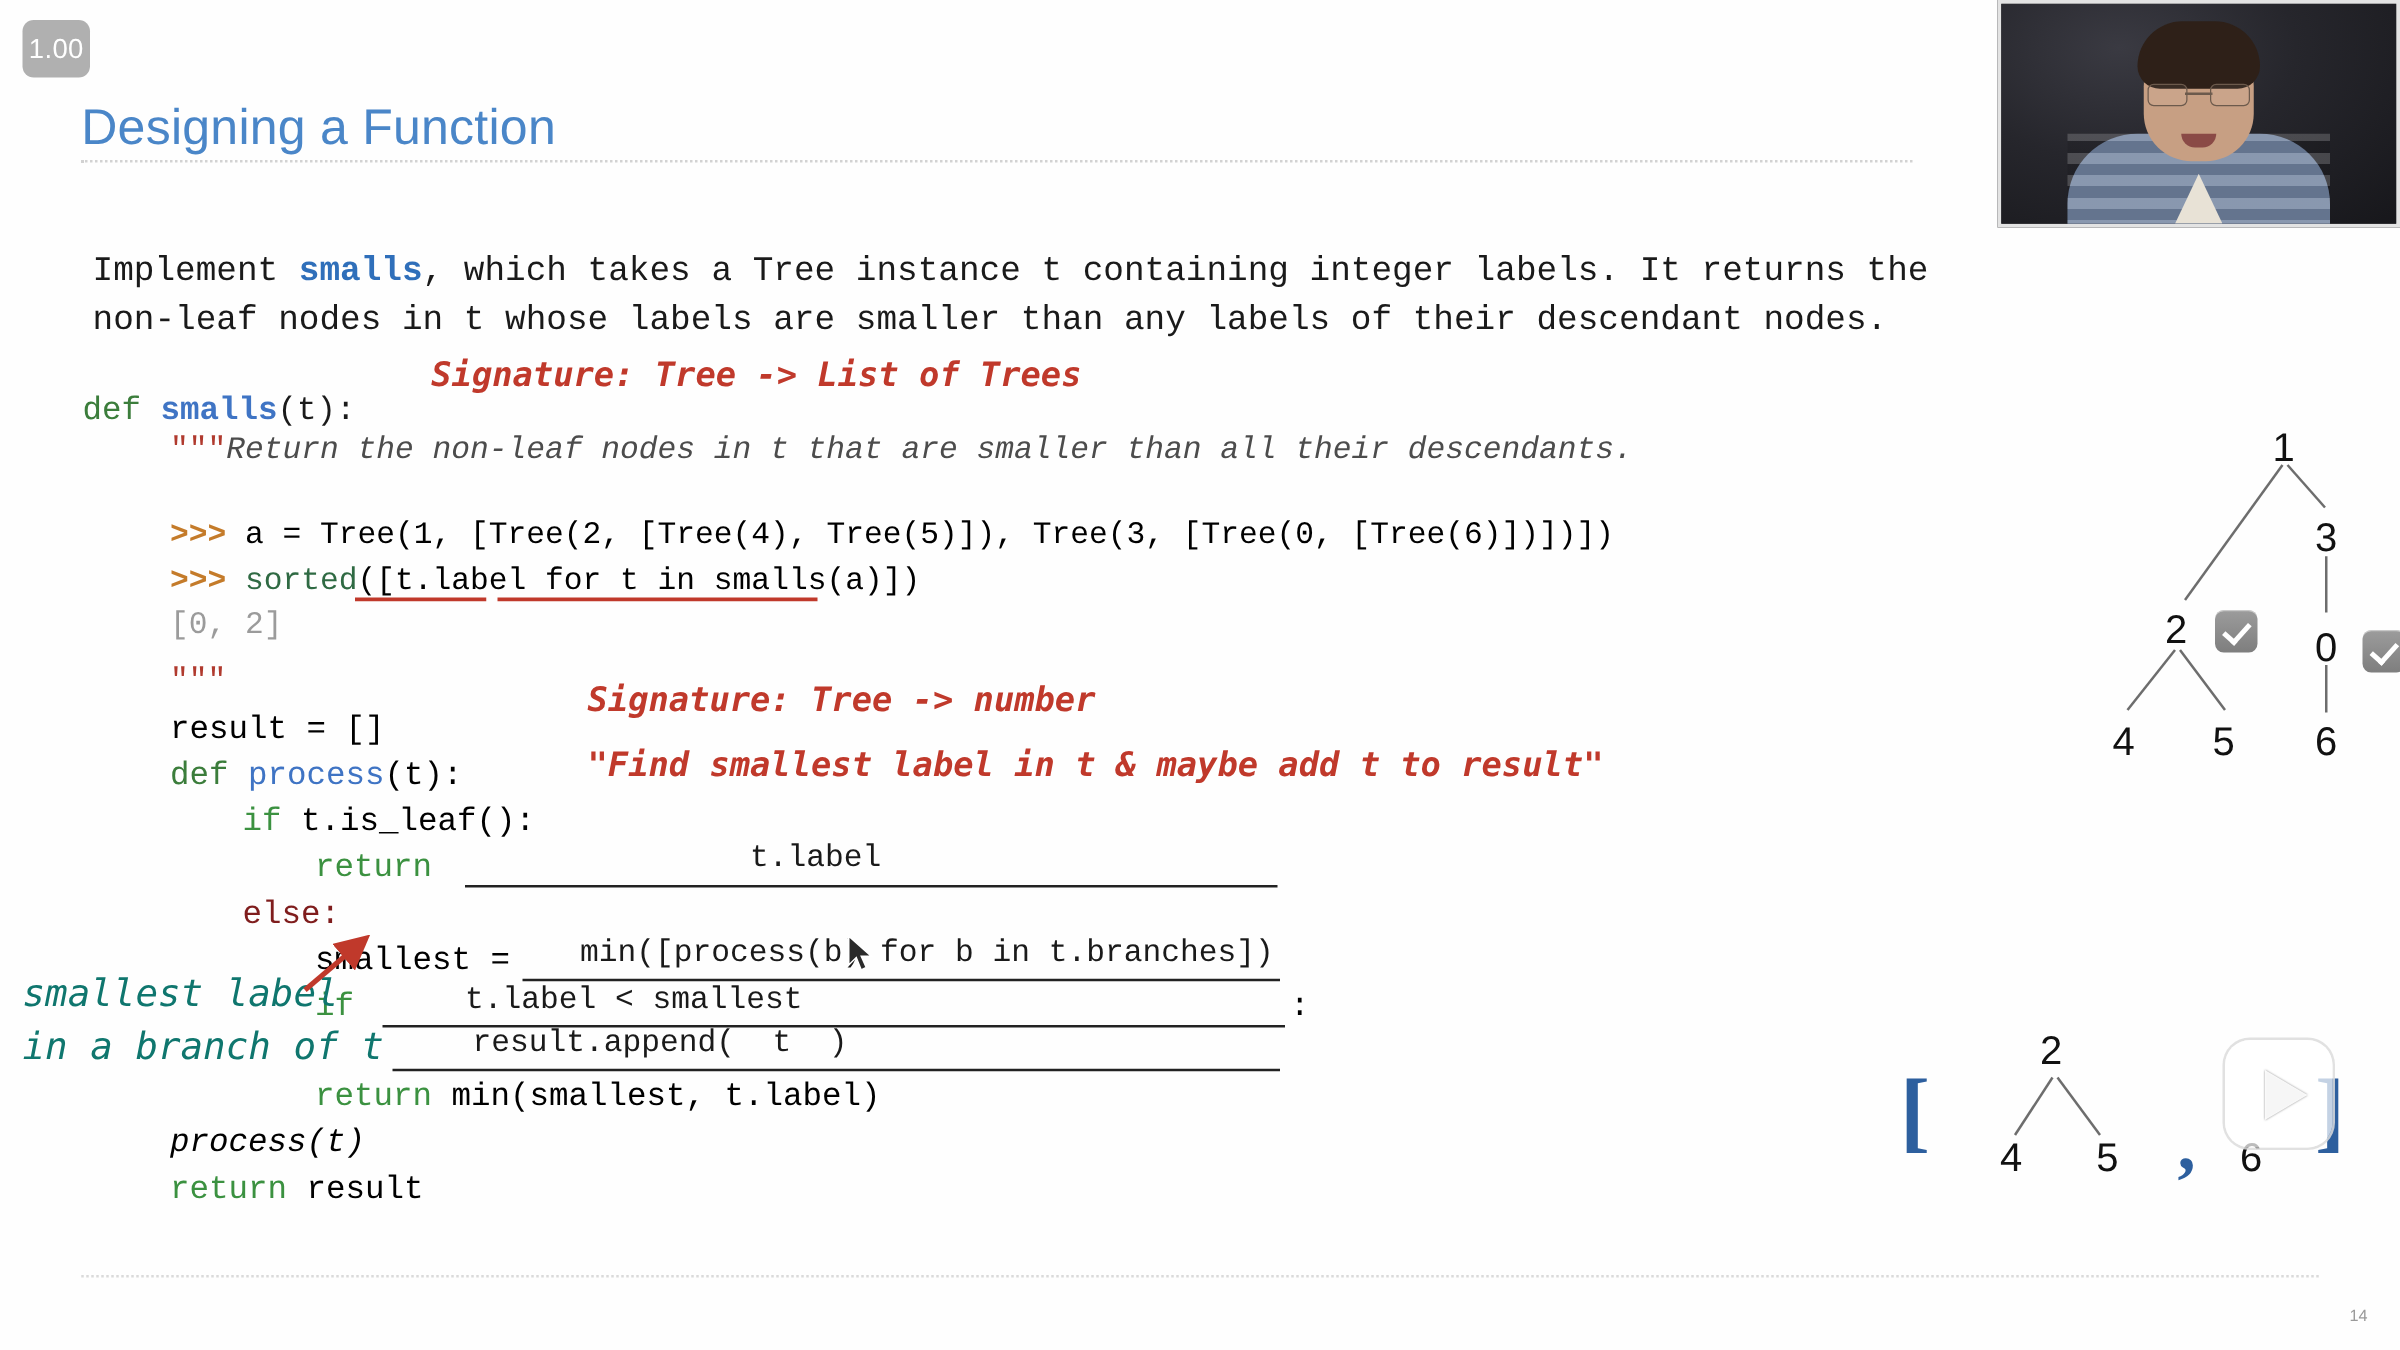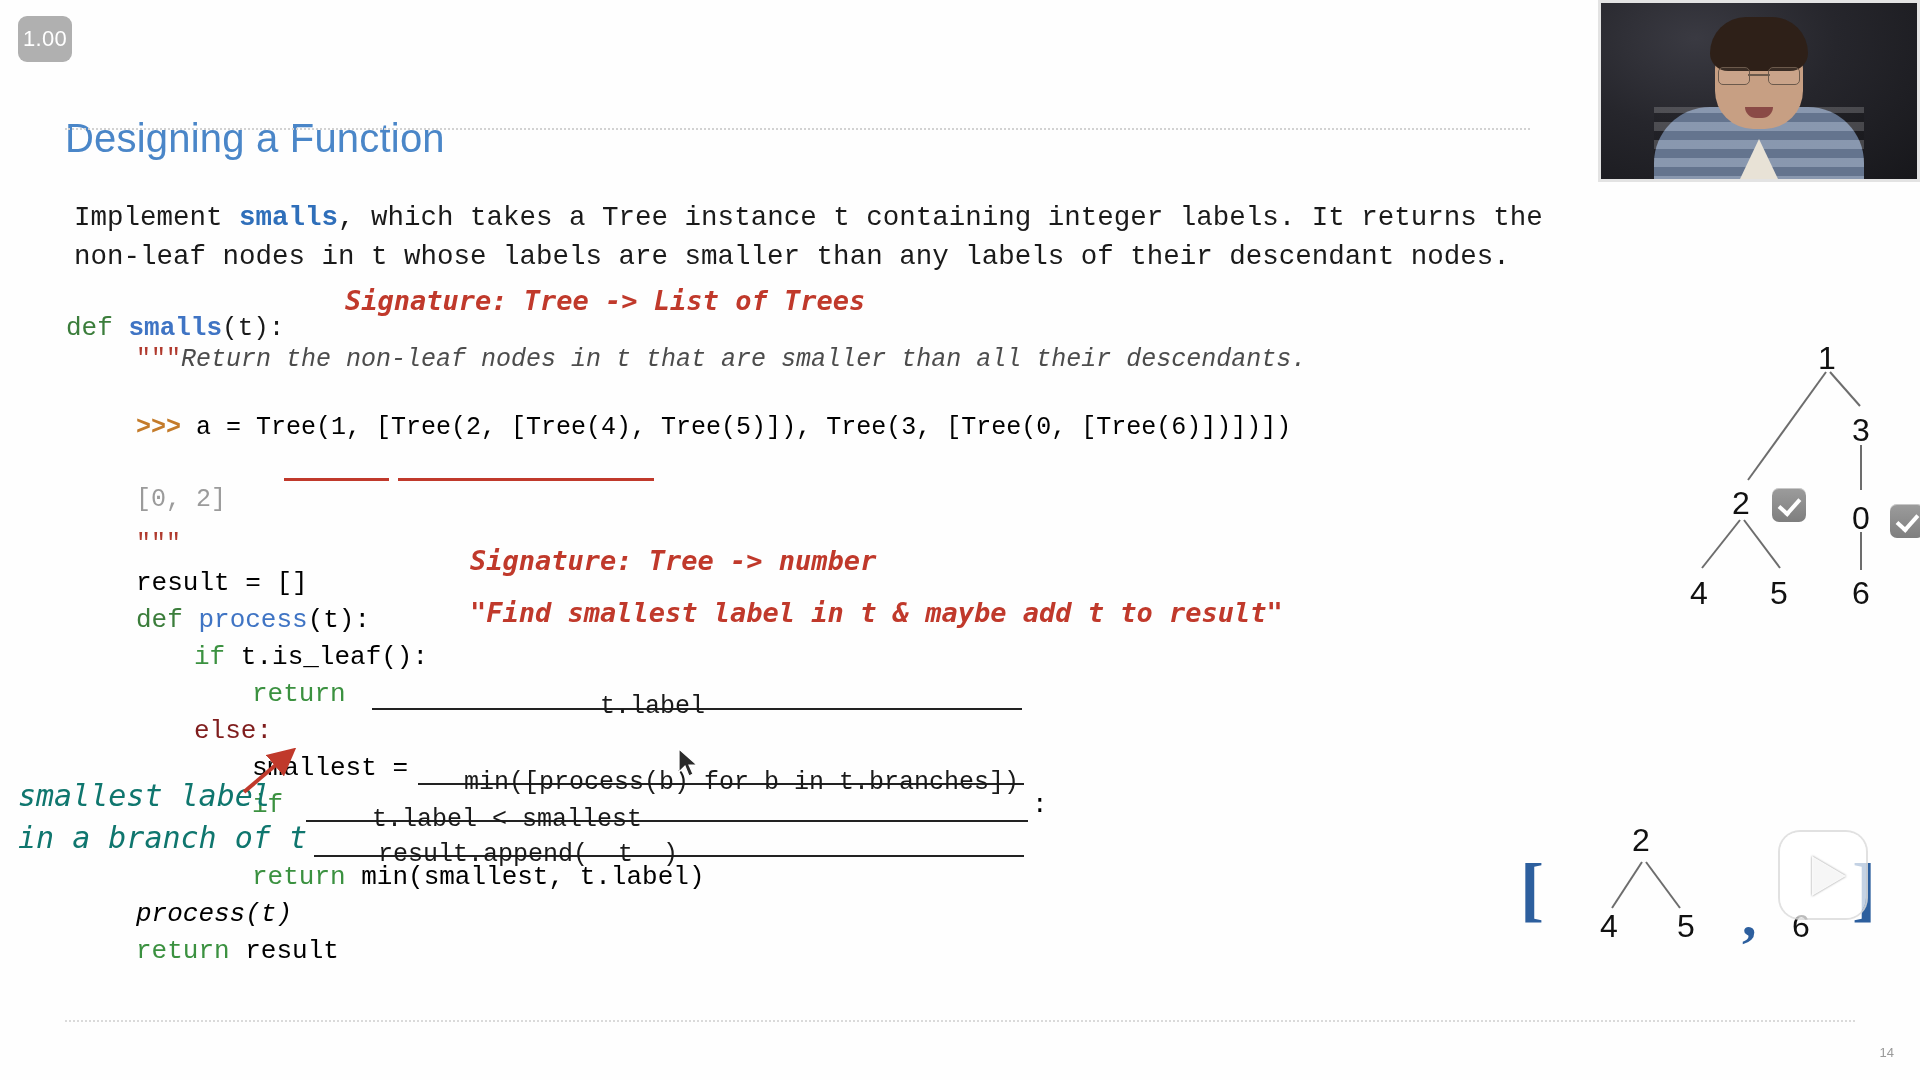--- a/index.html
+++ b/index.html
@@ -106,21 +106,20 @@
     clip-path: polygon(50% 0, 100% 100%, 0 100%);
     z-index: 3;
   }
 
   
   #title {
     position: absolute; left: 65px; top: 80px;
     font-size: 40px; color: #4a86c8;
     font-family: "Liberation Sans", sans-serif;
     letter-spacing: .2px;
-    margin-top: 36px;
   }
   #title-rule {
     position: absolute; left: 65px; top: 128px;
     width: 1465px; height: 0;
     border-top: 2px dotted #d2d2d2;
   }
   #footer-rule {
     position: absolute; left: 65px; bottom: 58px;
     width: 1790px; height: 0;
     border-top: 2px dotted #dadada;
@@ -175,21 +174,21 @@
 
   
   .blank {
     position: absolute;
     border-bottom: 2.5px solid #222;
     box-sizing: border-box;
   }
   .blank-txt {
     position: absolute;
     font-family: "Liberation Mono", "DejaVu Sans Mono", monospace;
-    font-size: 25px; color: #1a1a1a; white-space: pre; margin-top: 20px;
+    font-size: 25px; color: #1a1a1a; white-space: pre;
   }
 
   
   #tree-panel { position: absolute; left: 1530px; top: 340px; width: 390px; height: 300px; }
   .tnode {
     position: absolute;
     font-family: "Liberation Sans", sans-serif;
     font-size: 32px; color: #111;
   }
   .check {
@@ -281,20 +280,21 @@
 
   <div id="prose" class="mono"><span>Implement </span><span class="fn">smalls</span><span>, which takes a Tree instance t containing integer labels. It returns the</span>
 <span>non-leaf nodes in t whose labels are smaller than any labels of their descendant nodes.</span></div>
 
   <div id="code" class="mono"><span class="def">def</span> <span class="name">smalls</span><span>(t):</span></div>
 
   <div class="mono" style="position:absolute;left:136px;top:345px;font-size:25px;white-space:pre;"><span style="color:#b03a2e;">"""</span><span style="color:#4c4c4c;font-style:italic;">Return the non-leaf nodes in t that are smaller than all their descendants.</span></div>
 
   <div class="mono" style="position:absolute;left:136px;top:413px;font-size:25px;white-space:pre;text-align:right;"><span style="color:#c47b2a;font-weight:bold;">&gt;&gt;&gt;</span> <span>a = Tree(1, [Tree(2, [Tree(4), Tree(5)]), Tree(3, [Tree(0, [Tree(6)])])])</span></div>
 
+  <div class="mono" style="position:absolute;left:136px;top:450px;font-size:25px;white-space:pre;"><span style="color:#c47b2a;font-weight:bold;">&gt;&gt;&gt;</span> <span style="color:#2f6a43;">sorted</span><span>([t.label for t in smalls(a)])</span></div>
   <div style="position:absolute;left:284px;top:478px;width:105px;border-bottom:3px solid #c0392b;"></div>
   <div style="position:absolute;left:398px;top:478px;width:256px;border-bottom:3px solid #c0392b;"></div>
 
   <div class="mono" style="position:absolute;left:136px;top:485px;font-size:25px;color:#9b9b9b;white-space:pre;">[0, 2]</div>
 
   <div class="mono" style="position:absolute;left:136px;top:530px;font-size:25px;color:#b03a2e;white-space:pre;">"""</div>
 
   <div class="mono" style="position:absolute;left:136px;top:568px;font-size:26px;white-space:pre;">result = []</div>
 
   <div class="mono" style="position:absolute;left:136px;top:605px;font-size:26px;white-space:pre;"><span style="color:#3b7d3b;">def</span> <span style="color:#3f74c4;">process</span><span>(t):</span></div>

